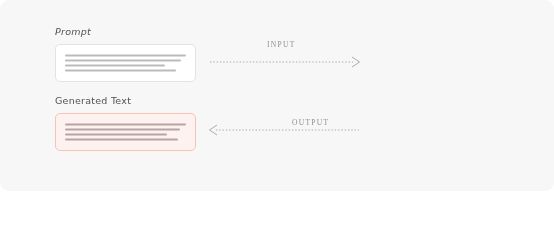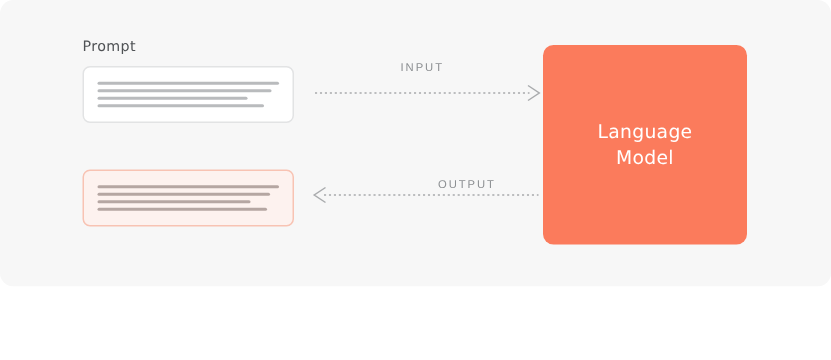--- a/index.html
+++ b/index.html
@@ -73,21 +73,21 @@
   
   .connector {
     position: absolute;
   }
   .connector svg {
     display: block;
     overflow: visible;
   }
   .edge-label {
     position: absolute;
-    font-family: Liberation Sans, sans-serif;
+    font-family: Liberation Serif, serif;
     font-size: 7.5px;
     letter-spacing: 1.3px;
     color: #8c8f92;
     white-space: nowrap;
     line-height: 1;
   }
 
   
   .model-block {
     position: absolute;
@@ -105,31 +105,32 @@
     line-height: 1.35;
     letter-spacing: 0.2px;
   }
   .model-title .l2 { display: block; }
 </style>
 </head>
 <body>
 
 <div id="canvas">
 
-  <div class="field-label" style="left:55px; top:27px;">Prompt</div>
+  <div class="field-label" style="left:55px; top:27px;font-style:italic;">Prompt</div>
 
   <div class="doc-box plain" style="left:55px; top:44px; width:141px; height:38px;">
     <div class="lines">
       <div class="ln" style="width:100%"></div>
       <div class="ln" style="width:96%"></div>
       <div class="ln" style="width:83%"></div>
       <div class="ln" style="width:92%"></div>
     </div>
   </div>
 
+  <div class="field-label" style="left:55px; top:96px;">Generated Text</div>
 
   <div class="doc-box highlight" style="left:55px; top:113px; width:141px; height:38px;">
     <div class="lines">
       <div class="ln" style="width:100%"></div>
       <div class="ln" style="width:95%"></div>
       <div class="ln" style="width:84%"></div>
       <div class="ln" style="width:93%"></div>
     </div>
   </div>
 
@@ -144,20 +145,14 @@
 
   <div class="edge-label" style="left:263px; top:119px;margin-left:29px;">OUTPUT</div>
 
   <div class="connector" style="left:208px; top:124px; width:152px; height:12px;">
     <svg width="152" height="12" viewBox="0 0 152 12">
       <line x1="8" y1="6" x2="151" y2="6" stroke="#a9abad" stroke-width="1" stroke-dasharray="1.4 1.9" stroke-linecap="butt"></line>
       <polyline points="9,1 1.5,6 9,11" fill="none" stroke="#a9abad" stroke-width="1" stroke-linejoin="miter" stroke-linecap="butt"></polyline>
     </svg>
   </div>
 
-  <div class="model-block" style="left:362px; top:30px; width:136px; height:133px; background:#fb7b5c;">
-    <div class="model-title">
-      <span>Language</span>
-      <span class="l2">Model</span>
-    </div>
-  </div>
 
 </div>
 
 </body></html>

